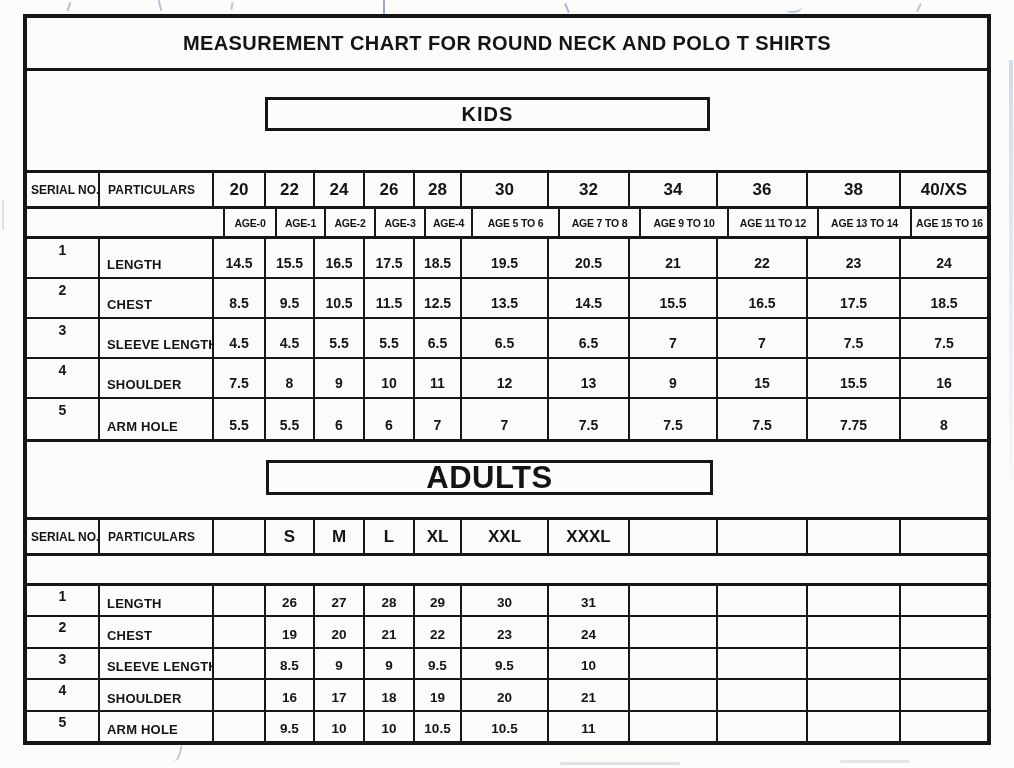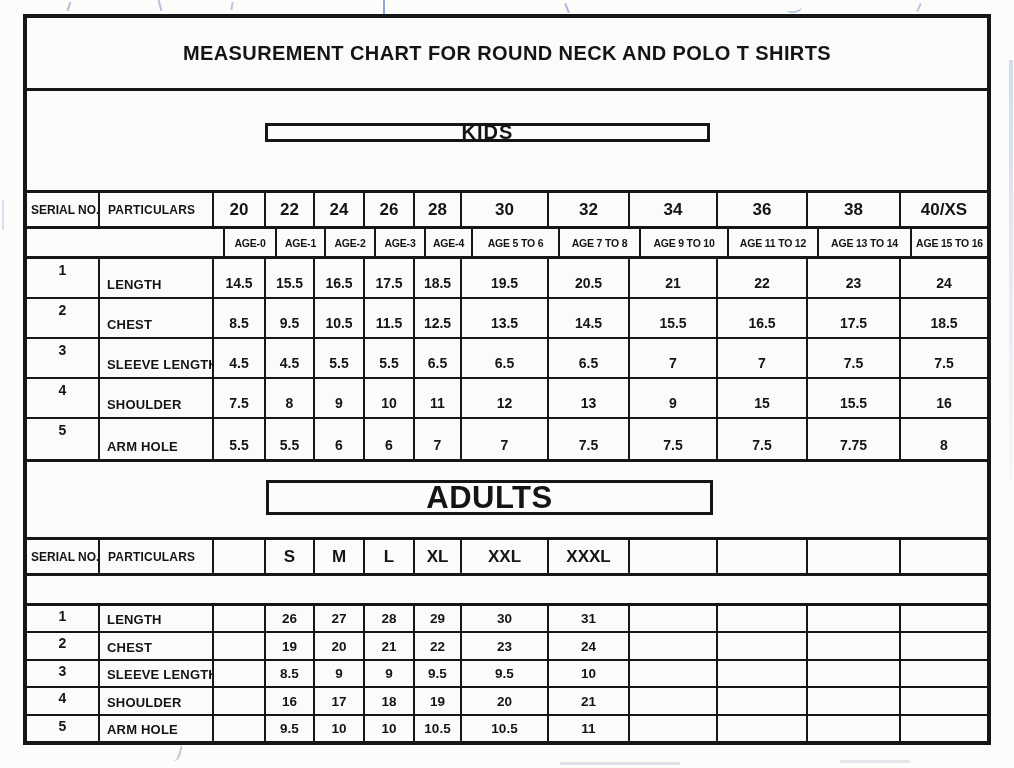--- a/index.html
+++ b/index.html
@@ -16,32 +16,32 @@
     position:relative;
   }
   
   .sheet{
     position:absolute;left:23px;top:14px;width:968px;height:731px;
     border:4px solid var(--ink);
     background:#fbfbf9;
     display:flex;flex-direction:column;
   }
   .title-row{
-    height:73px;border-bottom:3px solid var(--ink);
+    height:53px;border-bottom:3px solid var(--ink);
     display:flex;align-items:center;justify-content:center;
     font-size:20px;letter-spacing:.4px;
   }
   .band{position:relative;border-bottom:3px solid var(--ink);}
   .band-kids{height:102px;}
   .band-adults{height:78px;}
   .section-box{
     position:absolute;border:3px solid var(--ink);background:#fcfcfa;
     display:flex;align-items:center;justify-content:center;
   }
-  .kids-box{left:238px;top:32px;width:445px;height:19px;font-size:20px;letter-spacing:1px;}
+  .kids-box{left:238px;top:26px;width:445px;height:34px;font-size:20px;letter-spacing:1px;}
   .adults-box{left:239px;top:18px;width:447px;height:35px;font-size:31px;letter-spacing:.5px;}
   
   .grid-row{display:grid;grid-template-columns:var(--cols);}
   .cell{
     border-right:2px solid var(--ink);
     display:flex;justify-content:center;align-items:center;
     white-space:nowrap;overflow:hidden;
   }
   .cell:last-child{border-right:none;}
   .head-row{height:36px;border-bottom:3px solid var(--ink);}

